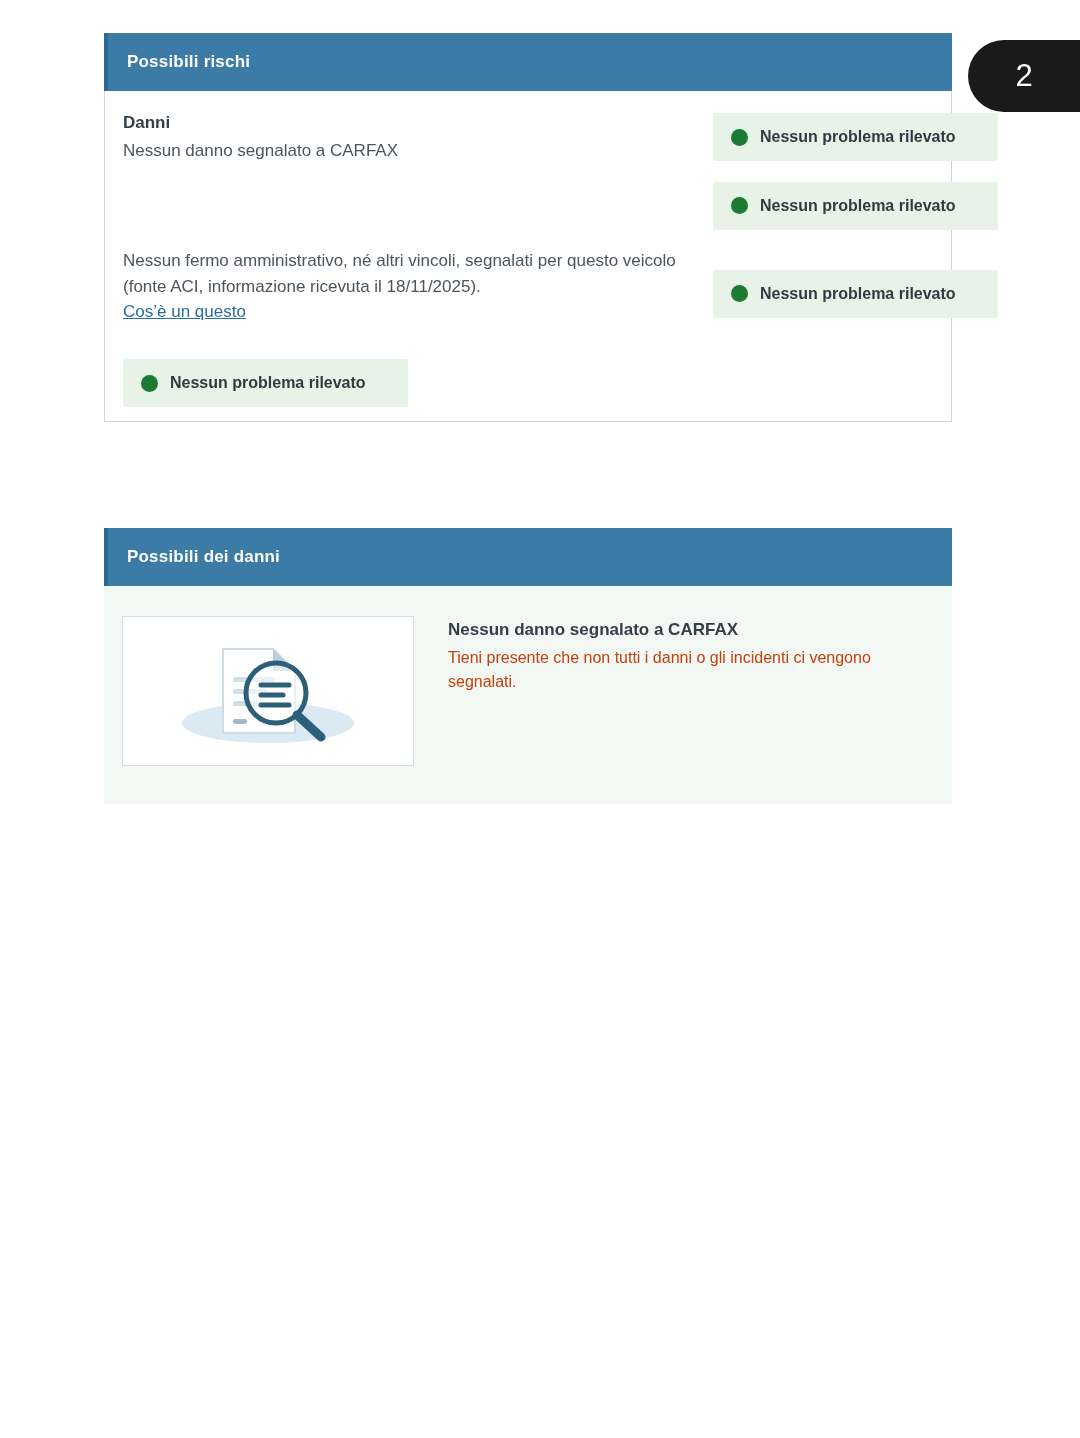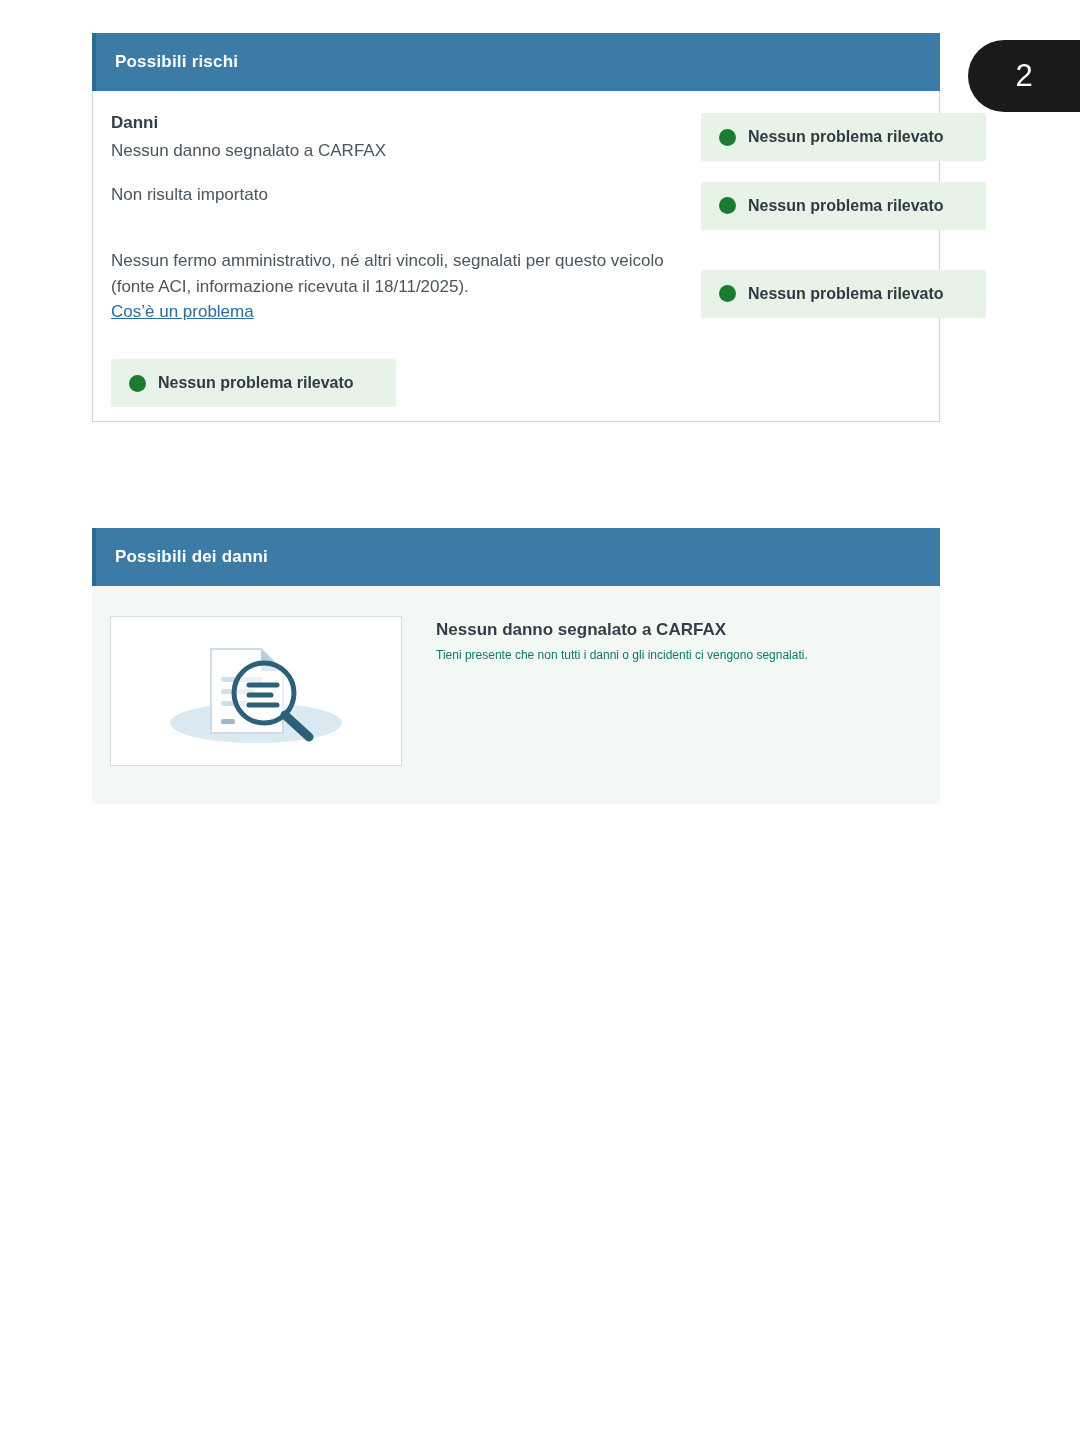--- a/index.html
+++ b/index.html
@@ -33,21 +33,21 @@
     align-items: center;
     justify-content: center;
     font-size: 31px;
     font-weight: 400;
     z-index: 5;
   }
 
   
   .card {
     position: absolute;
-    left: 92px;
+    left: 104px;
     width: 848px;
     box-sizing: border-box;
   }
   .card-risks {
     top: 33px;
   }
   .card-header {
     background: #3c7ba5;
     color: #ffffff;
     font-size: 17px;
@@ -149,22 +149,22 @@
     flex: 0 0 auto;
   }
   .summary-text { padding-top: 4px; }
   .summary-title {
     font-size: 17px;
     font-weight: bold;
     color: #333f48;
     margin-bottom: 6px;
   }
   .summary-desc {
-    font-size: 12px;
-    color: #0f766e;
+    font-size: 16px;
+    color: #c2410c;
     line-height: 1.52;
     max-width: 530px;
   }
 </style>
 </head>
 <body>
 
 <div class="page">
 
   <div class="page-badge">
@@ -185,38 +185,35 @@
         <div class="badge-wrap">
           <div class="badge">
             <span class="dot"></span>
             <span class="badge-label">Nessun problema rilevato</span>
           </div>
         </div>
       </div>
 
       <div class="risk-row r1">
         <div class="risk-text">
-          <div class="risk-desc">
-            <span>Non risulta importato</span>
-          </div>
         </div>
         <div class="badge-wrap">
           <div class="badge">
             <span class="dot"></span>
             <span class="badge-label">Nessun problema rilevato</span>
           </div>
         </div>
       </div>
 
       <div class="risk-row r2">
         <div class="risk-text">
           <div class="risk-desc">
             <span>Nessun fermo amministrativo, né altri vincoli, segnalati per questo veicolo (fonte ACI, informazione ricevuta il 18/11/2025).</span>
             <br>
-            <a class="risk-link">Cos’è un problema</a>
+            <a class="risk-link">Cos’è un questo</a>
           </div>
         </div>
         <div class="badge-wrap">
           <div class="badge">
             <span class="dot"></span>
             <span class="badge-label">Nessun problema rilevato</span>
           </div>
         </div>
       </div>
 

